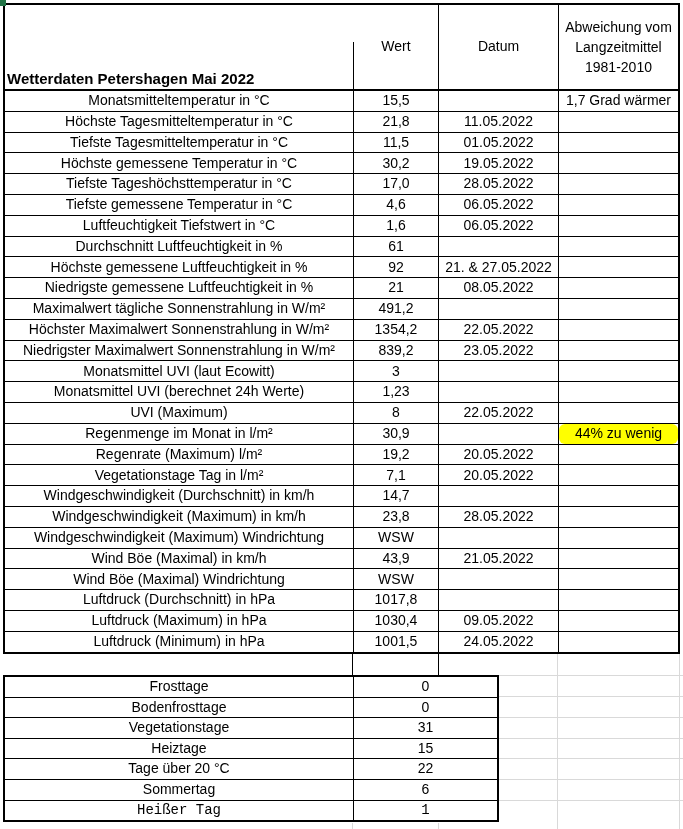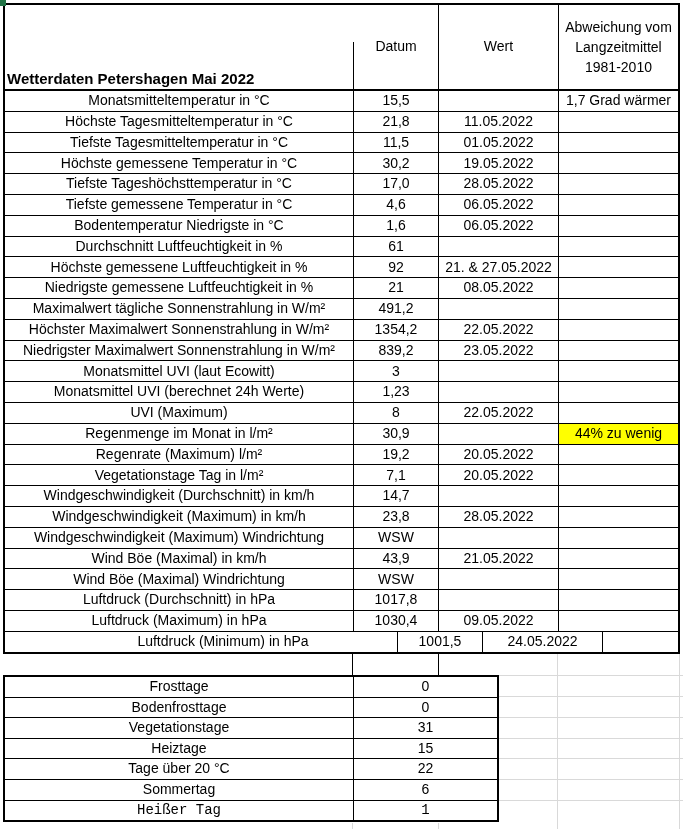--- a/index.html
+++ b/index.html
@@ -30,21 +30,21 @@
     box-sizing:border-box;background:#fff;
   }
   .t1-header{
     display:grid;grid-template-columns:349px 85px 120px 1fr;
     height:84px;border-bottom:2px solid var(--border);
   }
   .t1-row{
     display:grid;grid-template-columns:349px 85px 120px 1fr;
     height:19.8px;border-bottom:1px solid var(--border);
   }
-  .t1-body .t1-row:last-child{border-bottom:none;margin-left:44px;}
+  .t1-body .t1-row:last-child{border-bottom:none;}
 
   
   .table2{
     position:absolute;left:3px;top:675px;width:496px;
     border:2px solid var(--border);
     box-sizing:border-box;background:#fff;
   }
   .t2-row{
     display:grid;grid-template-columns:349px 1fr;
     height:19.6px;border-bottom:1px solid var(--border);
@@ -60,21 +60,21 @@
 
   .h-title{
     justify-content:flex-start;align-items:flex-end;
     font-weight:bold;font-size:15px;
     padding:0 2px 2px 2px;
     margin-top:37px;
   }
   .h-abw{
     white-space:pre-line;text-align:center;line-height:1.45;
   }
-  .hl{background:var(--highlight);}
+  .hl{background:var(--highlight);border-radius:6px;}
 
   .selection-marker{
     position:absolute;left:0;top:0;width:6px;height:6px;
     background:var(--marker);z-index:9;
   }
 </style>
 </head>
 <body>
 
 <div class="screen">
@@ -90,22 +90,22 @@
   <div class="gl" style="left:441px;top:800px;width:242px;height:1px;"></div>
   <div class="gl" style="left:352px;top:823px;width:1px;height:6px;"></div>
   <div class="gl" style="left:438px;top:823px;width:1px;height:6px;"></div>
 
   <div class="gb" style="left:352px;top:652px;width:1px;height:24px;"></div>
   <div class="gb" style="left:438px;top:652px;width:1px;height:24px;"></div>
 
   <div class="table1">
     <div class="t1-header">
       <div class="cell cb h-title">Wetterdaten Petershagen Mai 2022</div>
+      <div class="cell cb">Wert</div>
       <div class="cell cb">Datum</div>
-      <div class="cell cb">Wert</div>
       <div class="cell h-abw">Abweichung vom
 Langzeitmittel
 1981-2010</div>
     </div>
     <div class="t1-body">
 
     <div class="t1-row">
           <div class="cell cb">Monatsmitteltemperatur in °C</div>
           <div class="cell cb">15,5</div>
           <div class="cell cb"></div>
@@ -135,21 +135,21 @@
           <div class="cell cb">28.05.2022</div>
           <div class="cell"></div>
         </div>
         <div class="t1-row">
           <div class="cell cb">Tiefste gemessene Temperatur in °C</div>
           <div class="cell cb">4,6</div>
           <div class="cell cb">06.05.2022</div>
           <div class="cell"></div>
         </div>
         <div class="t1-row">
-          <div class="cell cb">Bodentemperatur Niedrigste in °C</div>
+          <div class="cell cb">Luftfeuchtigkeit Tiefstwert in °C</div>
           <div class="cell cb">1,6</div>
           <div class="cell cb">06.05.2022</div>
           <div class="cell"></div>
         </div>
         <div class="t1-row">
           <div class="cell cb">Durchschnitt Luftfeuchtigkeit in %</div>
           <div class="cell cb">61</div>
           <div class="cell cb"></div>
           <div class="cell"></div>
         </div>

